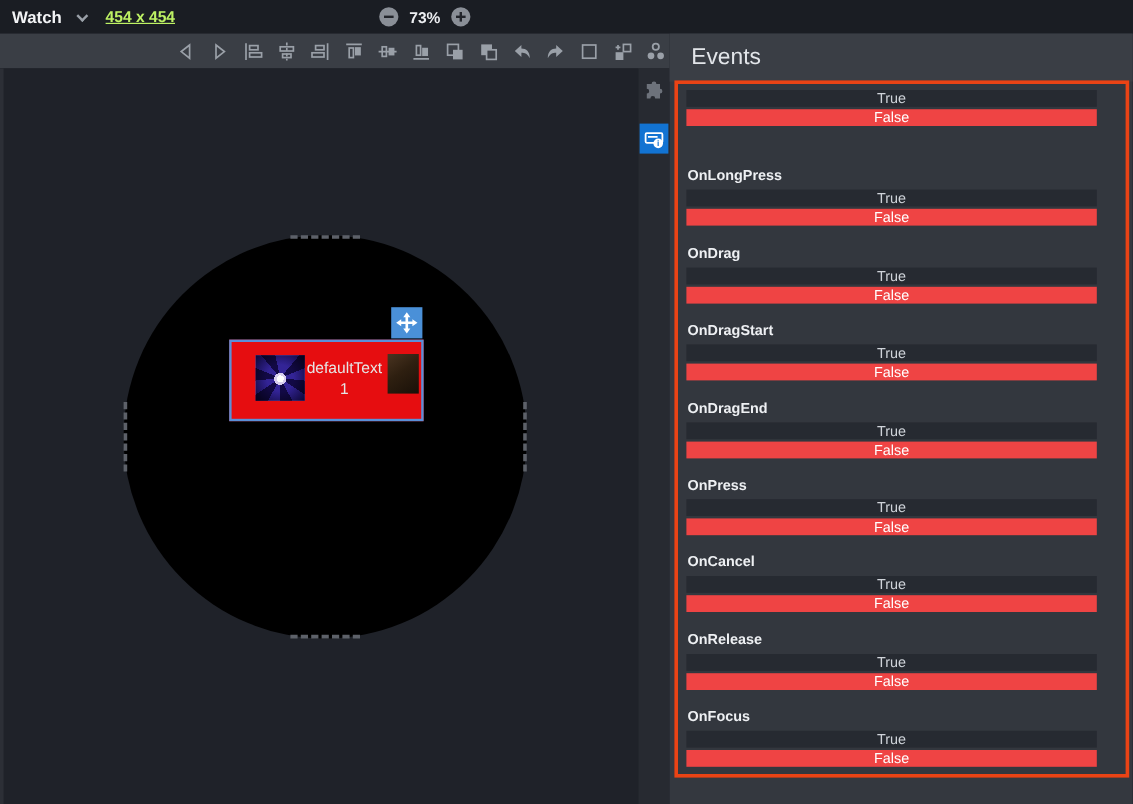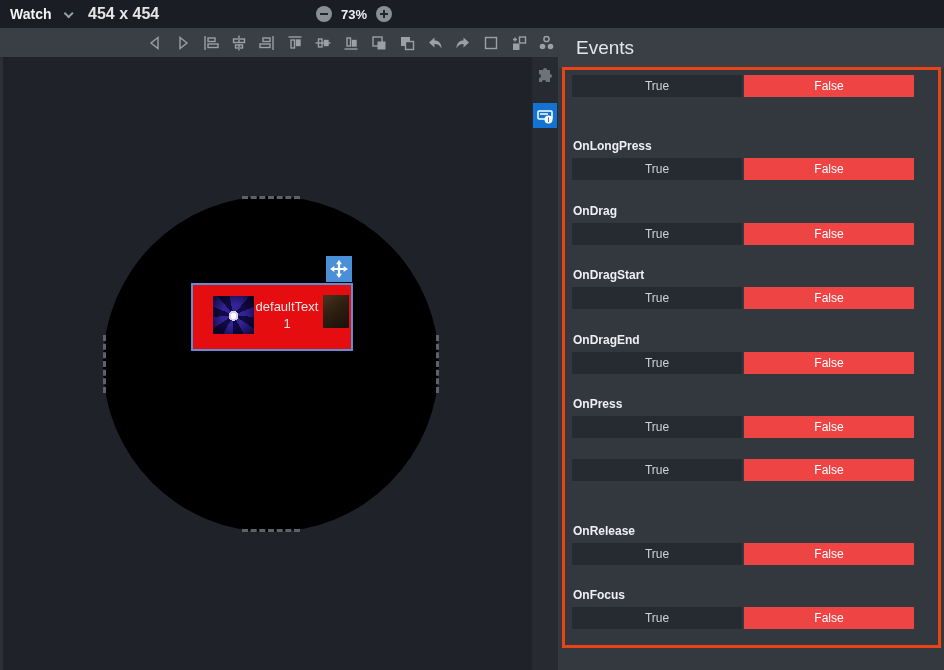--- a/index.html
+++ b/index.html
@@ -8,21 +8,21 @@
   .app { position:relative; width:944px; height:478px; }
 
   
   .topbar { position:absolute; left:0; top:0; width:944px; height:28px; background:#1a1d23; }
   .watch-dd { position:absolute; left:10px; top:0; height:28px; line-height:28px;
               color:#f2f3f5; font-size:14px; font-weight:bold; cursor:pointer; }
   .chevron { display:inline-block; width:7px; height:7px; border-right:2px solid #9aa0a8;
              border-bottom:2px solid #9aa0a8; transform:rotate(45deg) translateY(-3px);
              margin-left:8px; }
   .dims { position:absolute; left:88px; top:0; height:28px; line-height:28px;
-          color:#e5e5e5; font-size:16px; font-weight:bold; }
+          color:#bef264; font-size:13px; font-weight:bold;text-decoration:underline; }
   .zoom-ctrl { position:absolute; left:316px; top:0; height:28px; display:flex;
                align-items:center; gap:9px; }
   .zoom-btn { width:16px; height:16px; border-radius:50%; background:#8a8f97; position:relative; cursor:pointer; }
   .zoom-btn::before { content:""; position:absolute; left:4px; top:7px; width:8px; height:2px; background:#22252b; }
   .zoom-btn.plus::after { content:""; position:absolute; left:7px; top:4px; width:2px; height:8px; background:#22252b; }
   .zoom-val { color:#eceef1; font-size:13px; font-weight:bold; }
   .attr-title { position:absolute; left:543px; top:0; height:28px; line-height:26px;
                 color:#eef0f3; font-size:14px; }
 
   
@@ -63,21 +63,21 @@
                       display:flex; align-items:center; justify-content:center; cursor:pointer; }
 
   
   .panel { position:absolute; left:558px; top:28px; width:386px; height:642px; background:#34383f; }
   .panel-header { height:40px; background:#3a3e45; color:#e2e5e9; font-size:19px;
                   line-height:40px; padding-left:18px; }
   .events-box { position:absolute; left:4px; top:39px; width:379px; height:581px;
                 border:3px solid #ea4315; background:#33373e; overflow:hidden; }
   .event-row { height:57.4px; }
   .event-label { margin:7px 0 0 8px; font-size:12px; font-weight:bold; color:#eef0f3; }
-  .event-btns { display:flex; gap:2px; margin:5px 24px 0 7px; height:22px; }
+  .event-btns { display:flex; gap:2px; margin:5px 24px 0 7px; height:22px;flex-direction:column; }
   .ebtn { flex:1; display:flex; align-items:center; justify-content:center;
           font-size:12px; cursor:pointer; }
   .ebtn.off { background:#262a31; color:#cfd3d9; }
   .ebtn.on  { background:#ef4444; color:#ffffff; }
 
   svg { display:block; }
 </style>
 </head>
 <body>
 
@@ -280,20 +280,21 @@
 
   <div class="event-row">
     <div class="event-label">OnPress</div>
     <div class="event-btns">
       <div class="ebtn off btn-true">True</div>
       <div class="ebtn on btn-false">False</div>
     </div>
   </div>
 
   <div class="event-row">
+    <div class="event-label">OnCancel</div>
     <div class="event-btns">
       <div class="ebtn off btn-true">True</div>
       <div class="ebtn on btn-false">False</div>
     </div>
   </div>
 
   <div class="event-row">
     <div class="event-label">OnRelease</div>
     <div class="event-btns">
       <div class="ebtn off btn-true">True</div>

